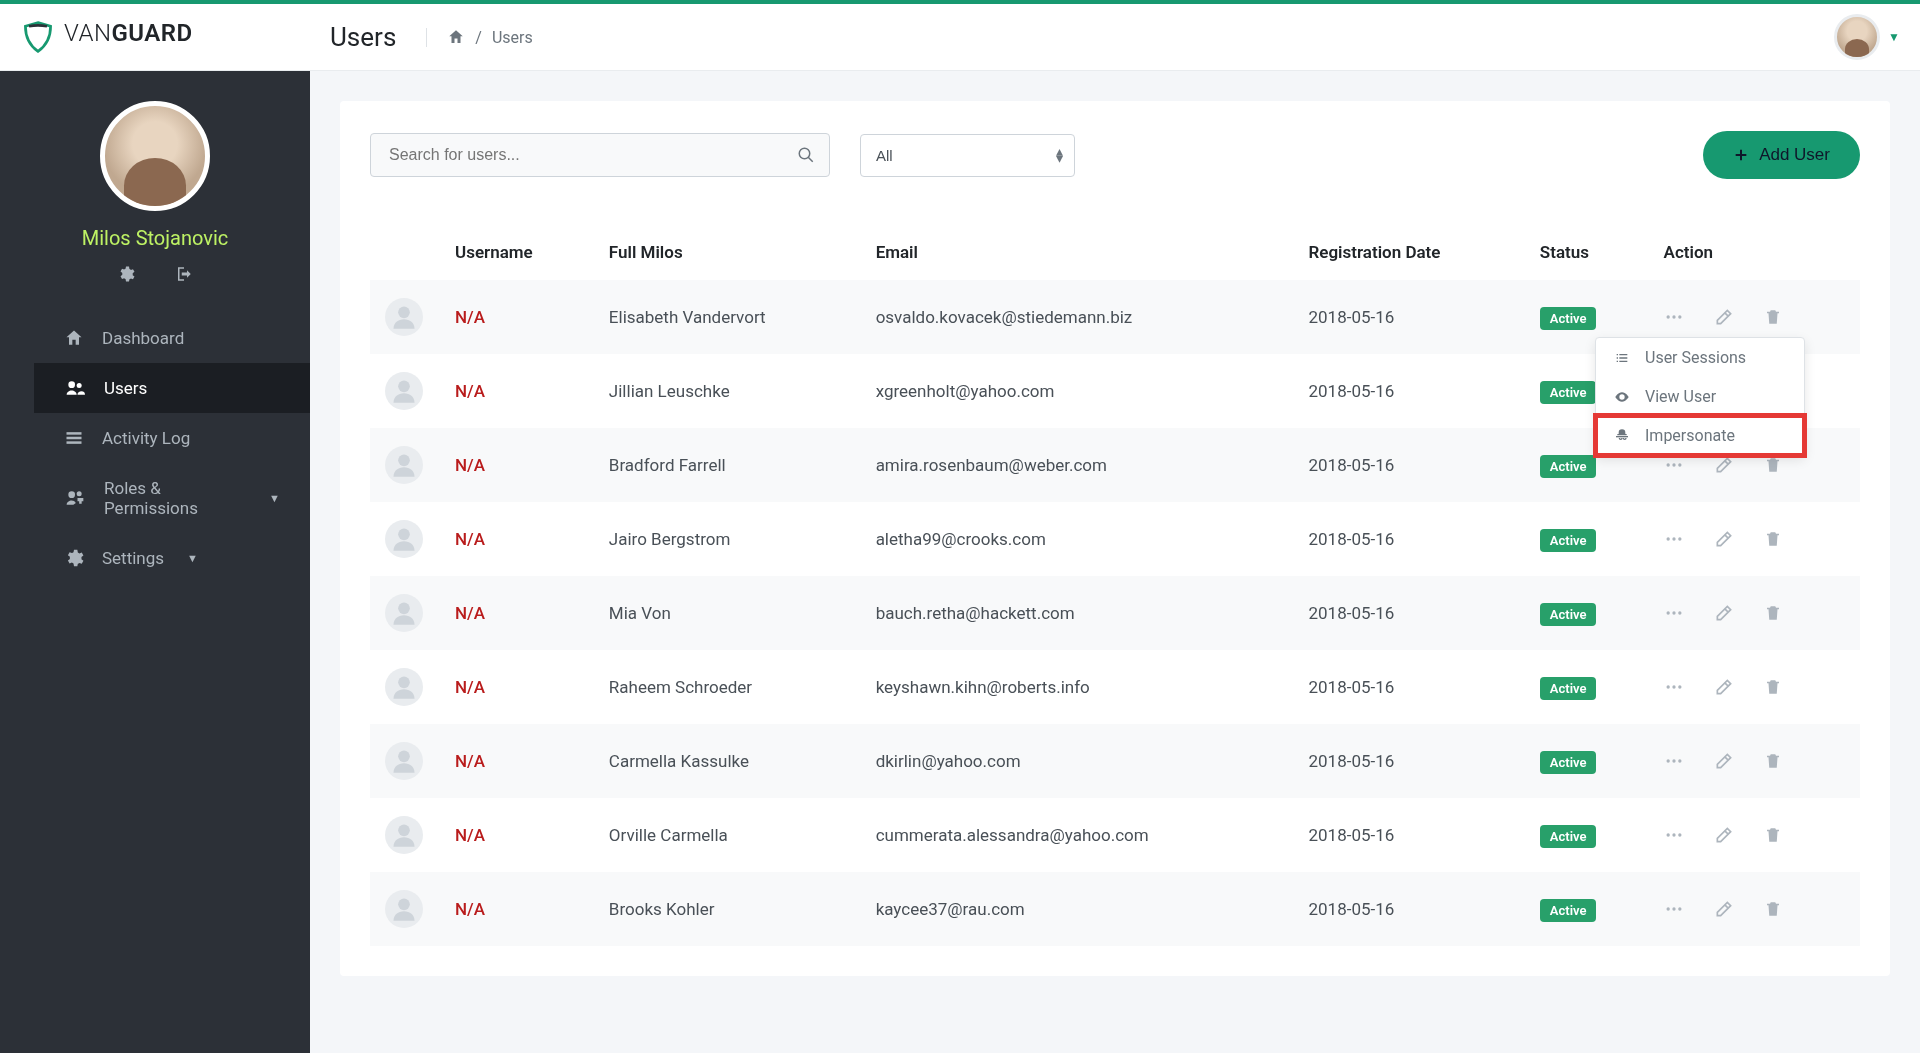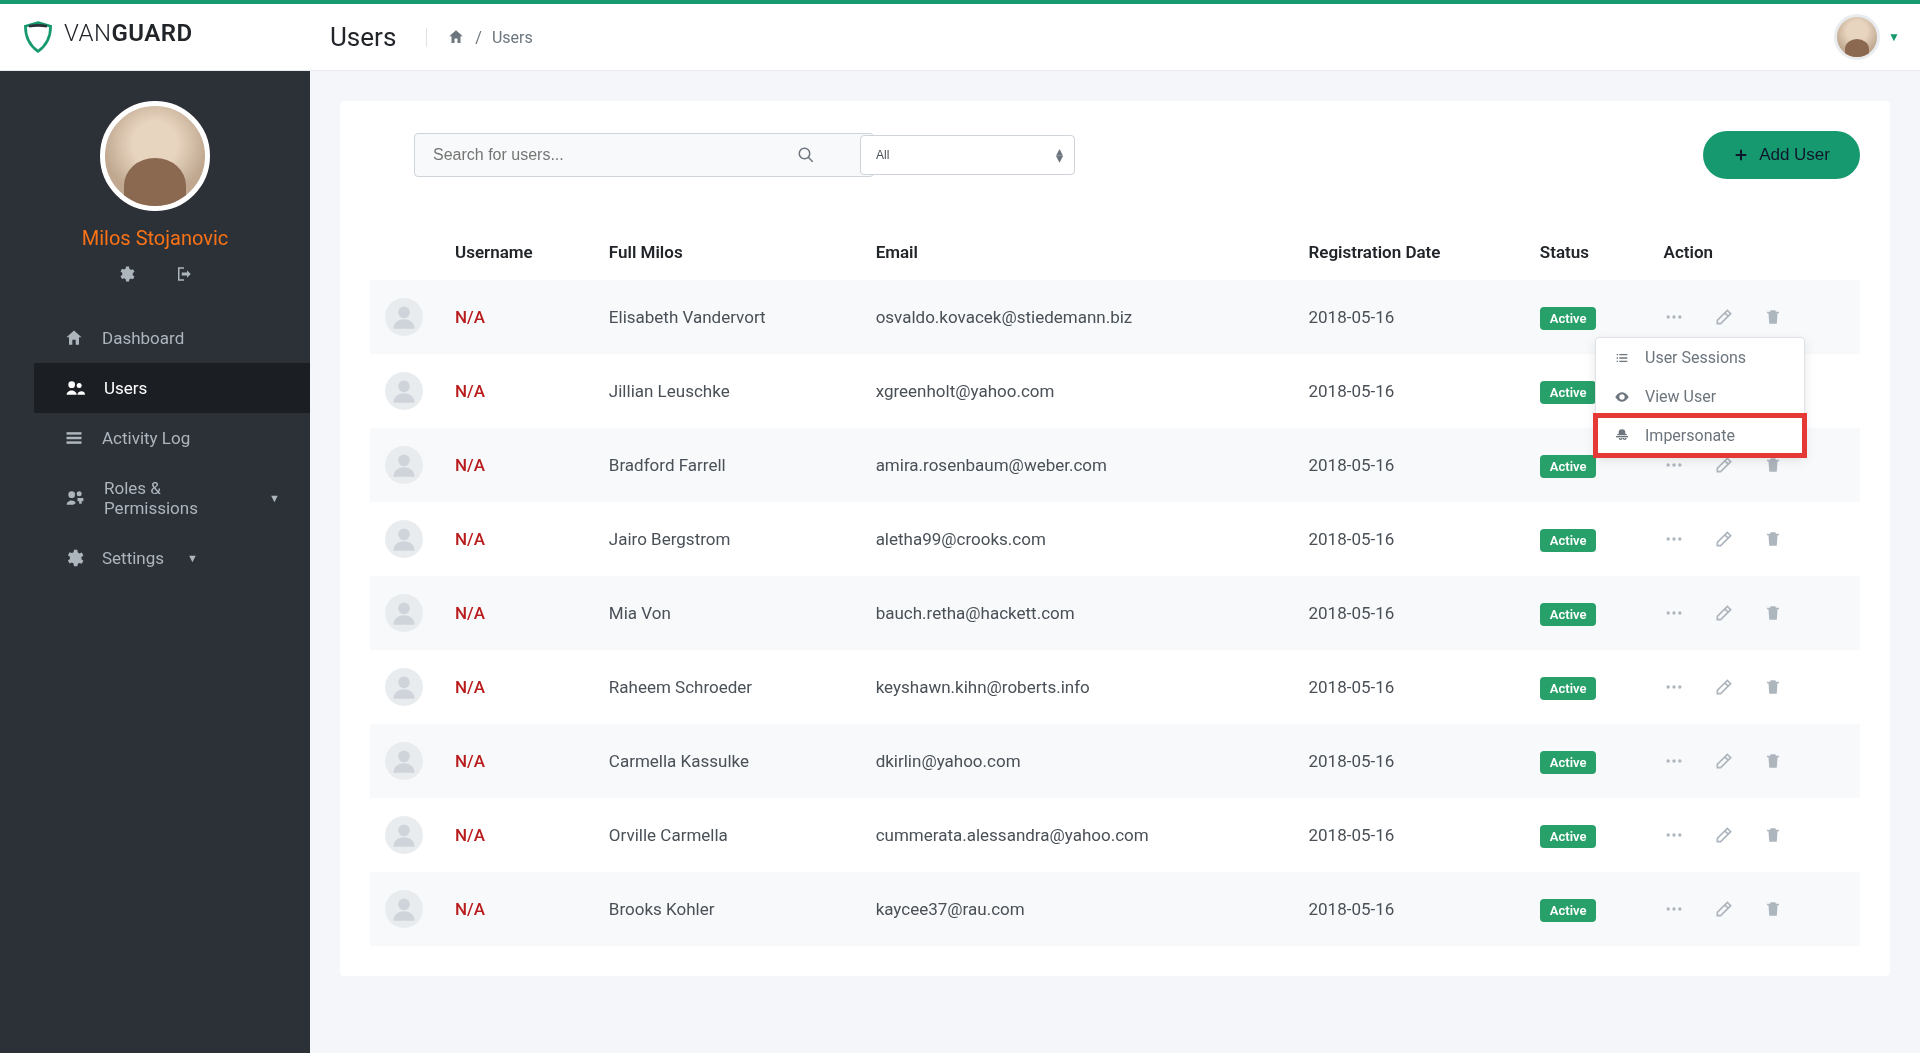--- a/index.html
+++ b/index.html
@@ -21,37 +21,37 @@
 .avatar-circle { width: 46px; height: 46px; border-radius: 50%; border: 3px solid #e9ecef; background: #d7c2a8 radial-gradient(circle at 50% 35%, #e8d5c0 30%, #c0a890 70%); overflow:hidden; position:relative; }
 .avatar-circle::after{content:"";position:absolute;top:55%;left:50%;transform:translateX(-50%);width:60%;height:50%;background:#8b6850;border-radius:50% 50% 0 0;}
 .chevron { color: #179970; font-size: 12px; }
 
 
 .container { display: flex; height: calc(100% - 71px); }
 .sidebar { width: 310px; background: #2c3037; color: #e9ecef; padding-top: 30px; flex-shrink: 0; }
 .sidebar-avatar-wrap { display: flex; flex-direction: column; align-items: center; margin-bottom: 25px; }
 .sidebar-avatar { width: 110px; height: 110px; border-radius: 50%; border: 5px solid #fff; background: #d7c2a8 radial-gradient(circle at 50% 38%, #e8d5c0 28%, #c0a890 65%); position:relative; overflow:hidden; margin-bottom: 15px; }
 .sidebar-avatar::after{content:"";position:absolute;top:52%;left:50%;transform:translateX(-50%);width:62%;height:55%;background:#8b6850;border-radius:50% 50% 0 0;}
-.sidebar-username { font-size: 20px; color: #f97316; margin-bottom: 15px; }
+.sidebar-username { font-size: 20px; color: #bef264; margin-bottom: 15px; }
 .sidebar-icons { display: flex; gap: 40px; color: #adb5bd; }
 .sidebar-icons span { cursor: pointer; }
 .nav-list { list-style: none; margin-top: 30px; padding-left: 34px; }
 .nav-item { display: flex; align-items: center; gap: 18px; padding: 15px 30px; cursor: pointer; font-size: 17px; color: #adb5bd; }
 .nav-item.active { background: #1b1e23; color: #fff; }
 .nav-item .chev { margin-left: 5px; font-size: 11px; }
 
 
 .main { flex: 1; padding: 30px; overflow: auto; }
 .card { background: #fff; border-radius: 4px; padding: 30px; }
 .filters { display: flex; align-items: center; gap: 30px; margin-bottom: 45px; }
 .search-wrap { position: relative; width: 460px; }
-.search-input { width: 100%; padding: 12px 45px 12px 18px; border: 1px solid #ced4da; border-radius: 4px; background: #f8f9fa; font-size: 16px; color: #495057; margin-left: 44px; }
+.search-input { width: 100%; padding: 12px 45px 12px 18px; border: 1px solid #ced4da; border-radius: 4px; background: #f8f9fa; font-size: 16px; color: #495057; }
 .search-icon-btn { position: absolute; right: 15px; top: 50%; transform: translateY(-50%); color: #6c757d; }
 .select-wrap { position: relative; width: 215px; }
-.select-input { width: 100%; padding: 12px 30px 12px 15px; border: 1px solid #ced4da; border-radius: 4px; font-size: 12px; background: #fff; appearance: none; -webkit-appearance: none; color: #495057; }
+.select-input { width: 100%; padding: 12px 30px 12px 15px; border: 1px solid #ced4da; border-radius: 4px; font-size: 15px; background: #fff; appearance: none; -webkit-appearance: none; color: #495057; }
 .select-arrows { position: absolute; right: 12px; top: 50%; transform: translateY(-50%); font-size: 14px; color: #6c757d; pointer-events: none; display:flex; flex-direction:column; line-height: 7px;}
 .add-btn { margin-left: auto; background: #179970; color: #0f172a; border: none; padding: 14px 30px; border-radius: 30px; font-size: 17px; display: flex; align-items: center; gap: 10px; cursor: pointer; }
 
 
 .table { width: 100%; border-collapse: collapse; }
 .table th { text-align: left; padding: 18px 15px; font-weight: 600; font-size: 17px; color: #212529; }
 .table td { padding: 18px 15px; font-size: 17px; color: #495057; vertical-align: middle; }
 .table tbody tr:nth-child(odd) { background: #f8f9fa; }
 .avatar-cell { width: 38px; height: 38px; border-radius: 50%; background: #e9ecef; display: flex; align-items: center; justify-content: center; }
 .avatar-cell svg { width: 28px; height: 28px; }

